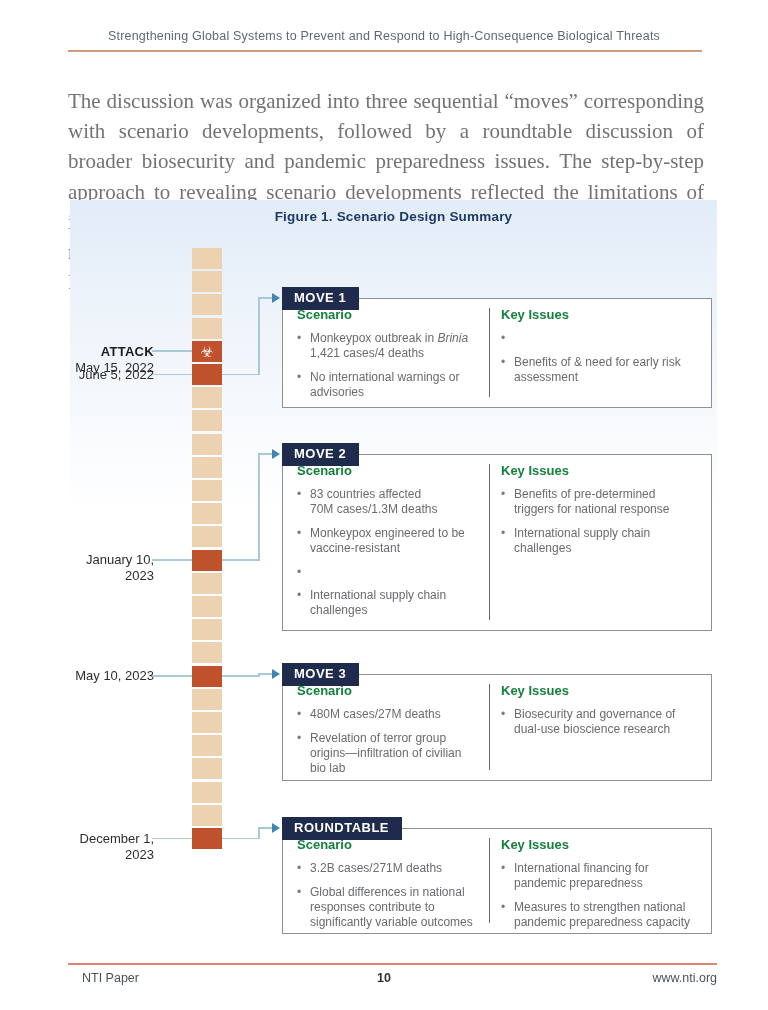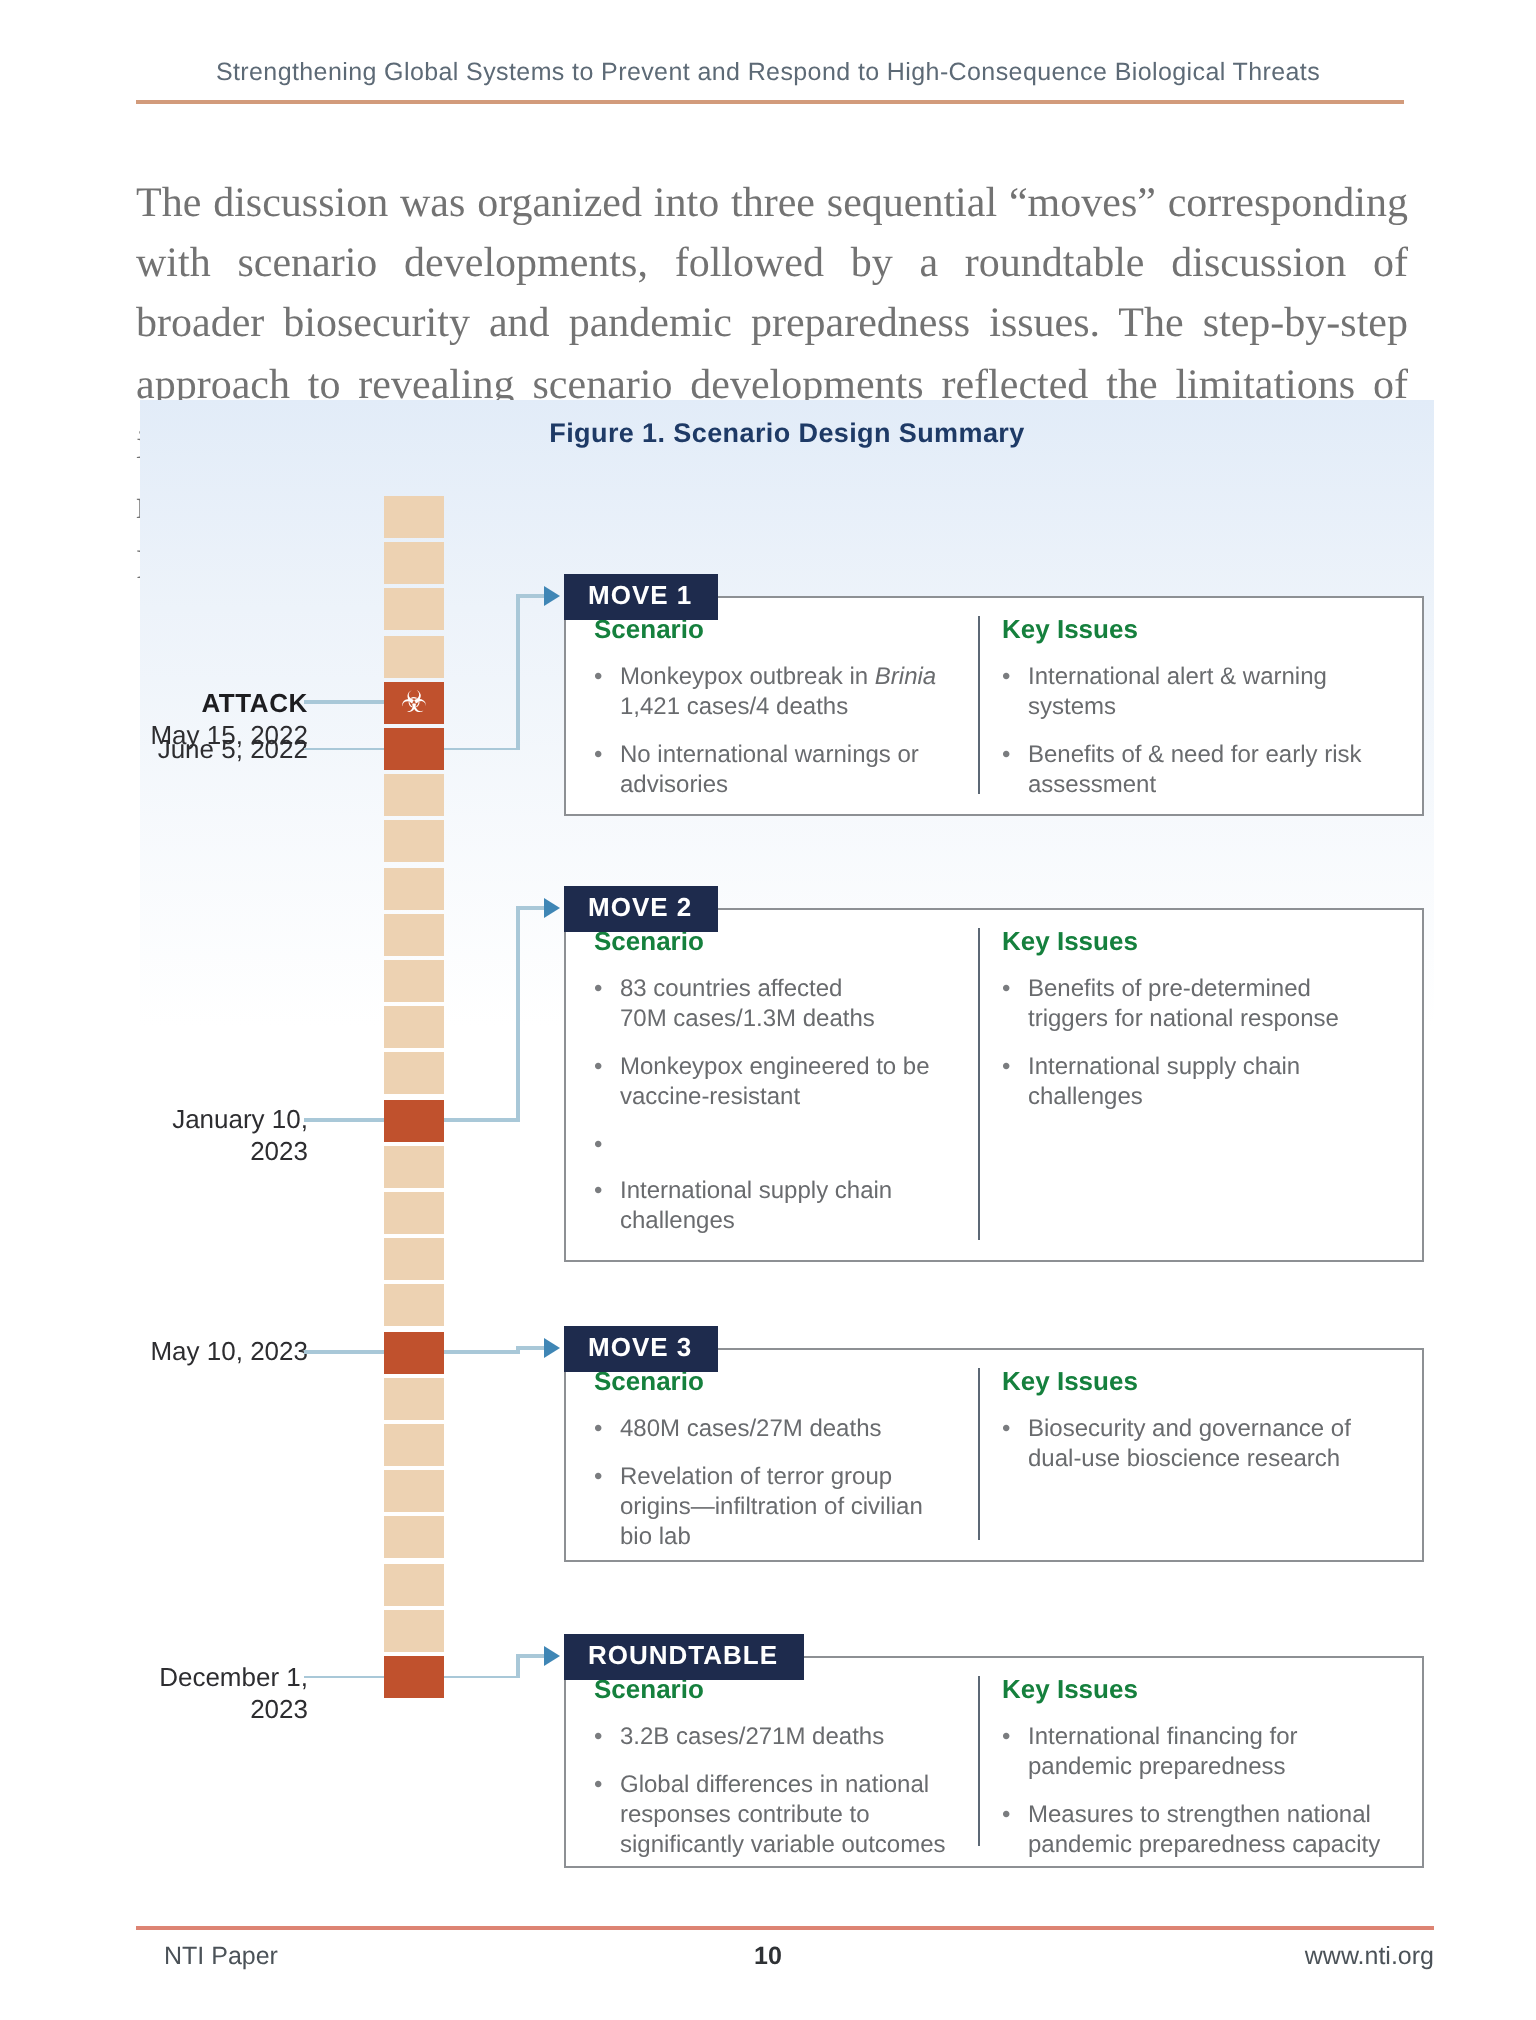--- a/index.html
+++ b/index.html
@@ -127,21 +127,20 @@
           </div>
           <div class="bullet">
             <span class="dot">•</span>
             <span>No international warnings or<br>advisories</span>
           </div>
         </div>
         <div class="col col-right">
           <div class="col-h">Key Issues</div>
           <div class="bullet">
             <span class="dot">•</span>
-            <span>International alert &amp; warning<br>systems</span>
           </div>
           <div class="bullet">
             <span class="dot">•</span>
             <span>Benefits of &amp; need for early risk<br>assessment</span>
           </div>
         </div>
       </div>
       <div class="mhead" style="top: 87px; text-align: right;">MOVE 1</div>
       <div class="conn h" style="left: 152px; top: 359.1px; width: 36px;"></div>
       <div class="conn v" style="left: 188px; top: 253px; height: 107.6px;"></div>

